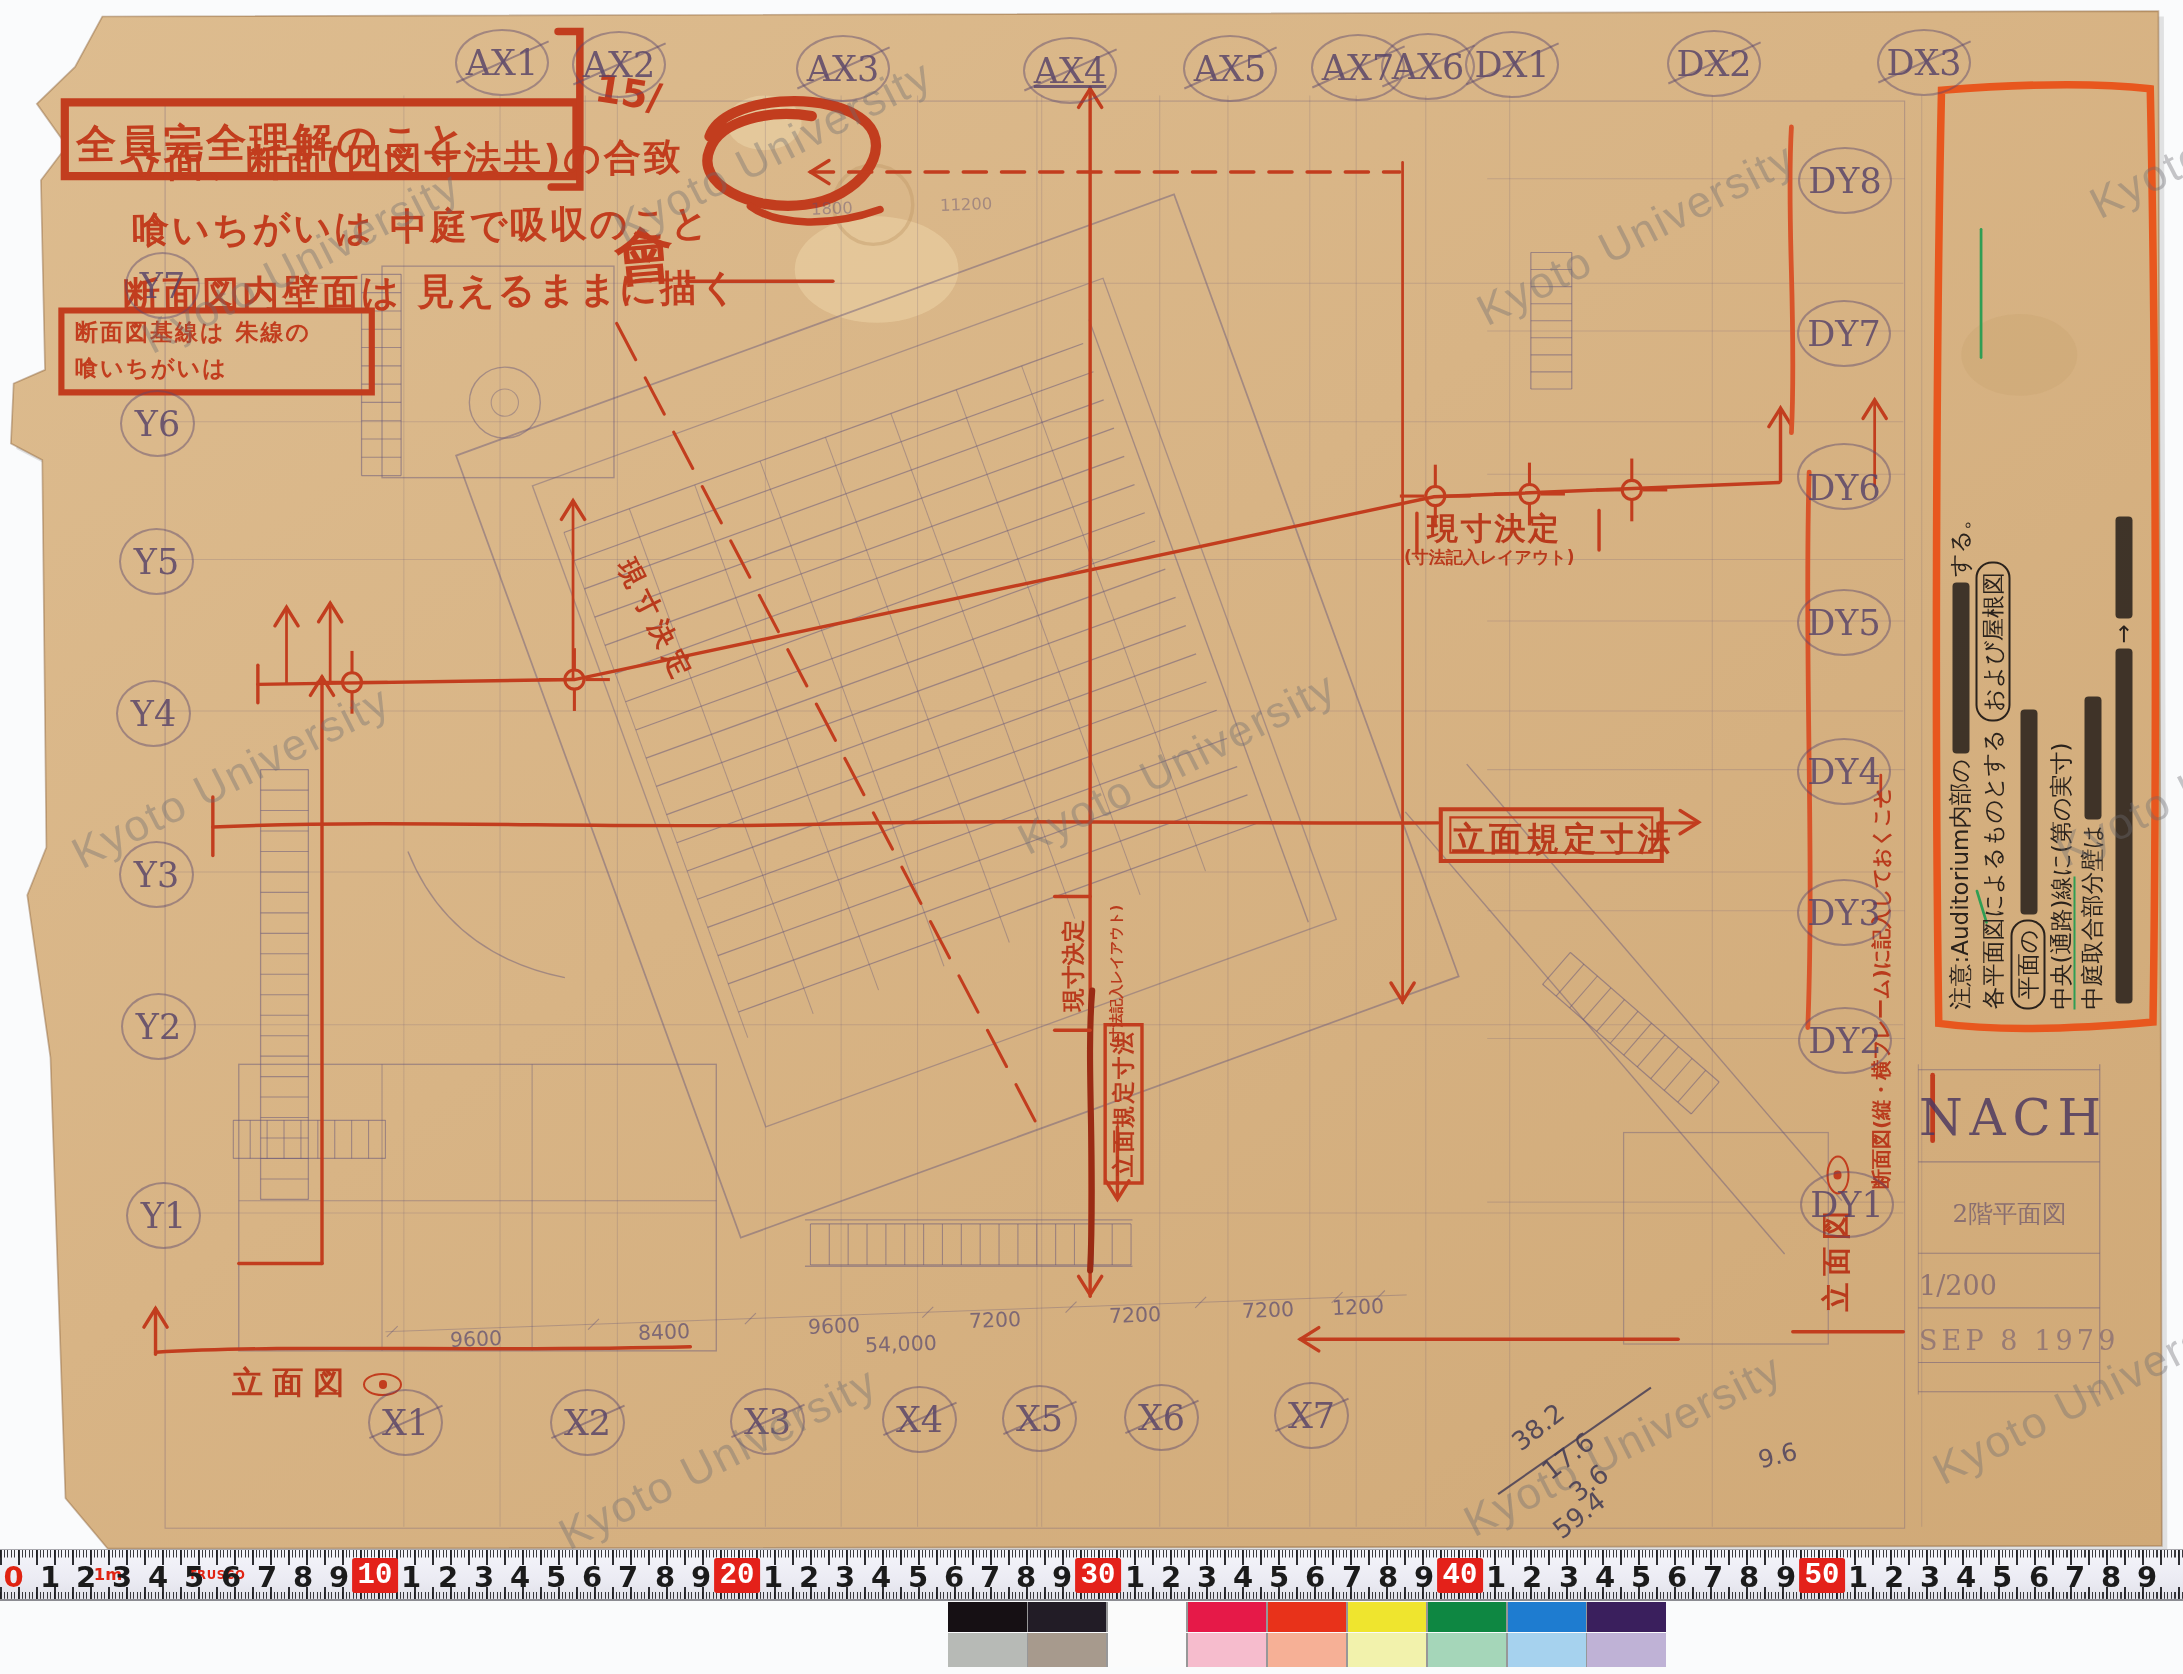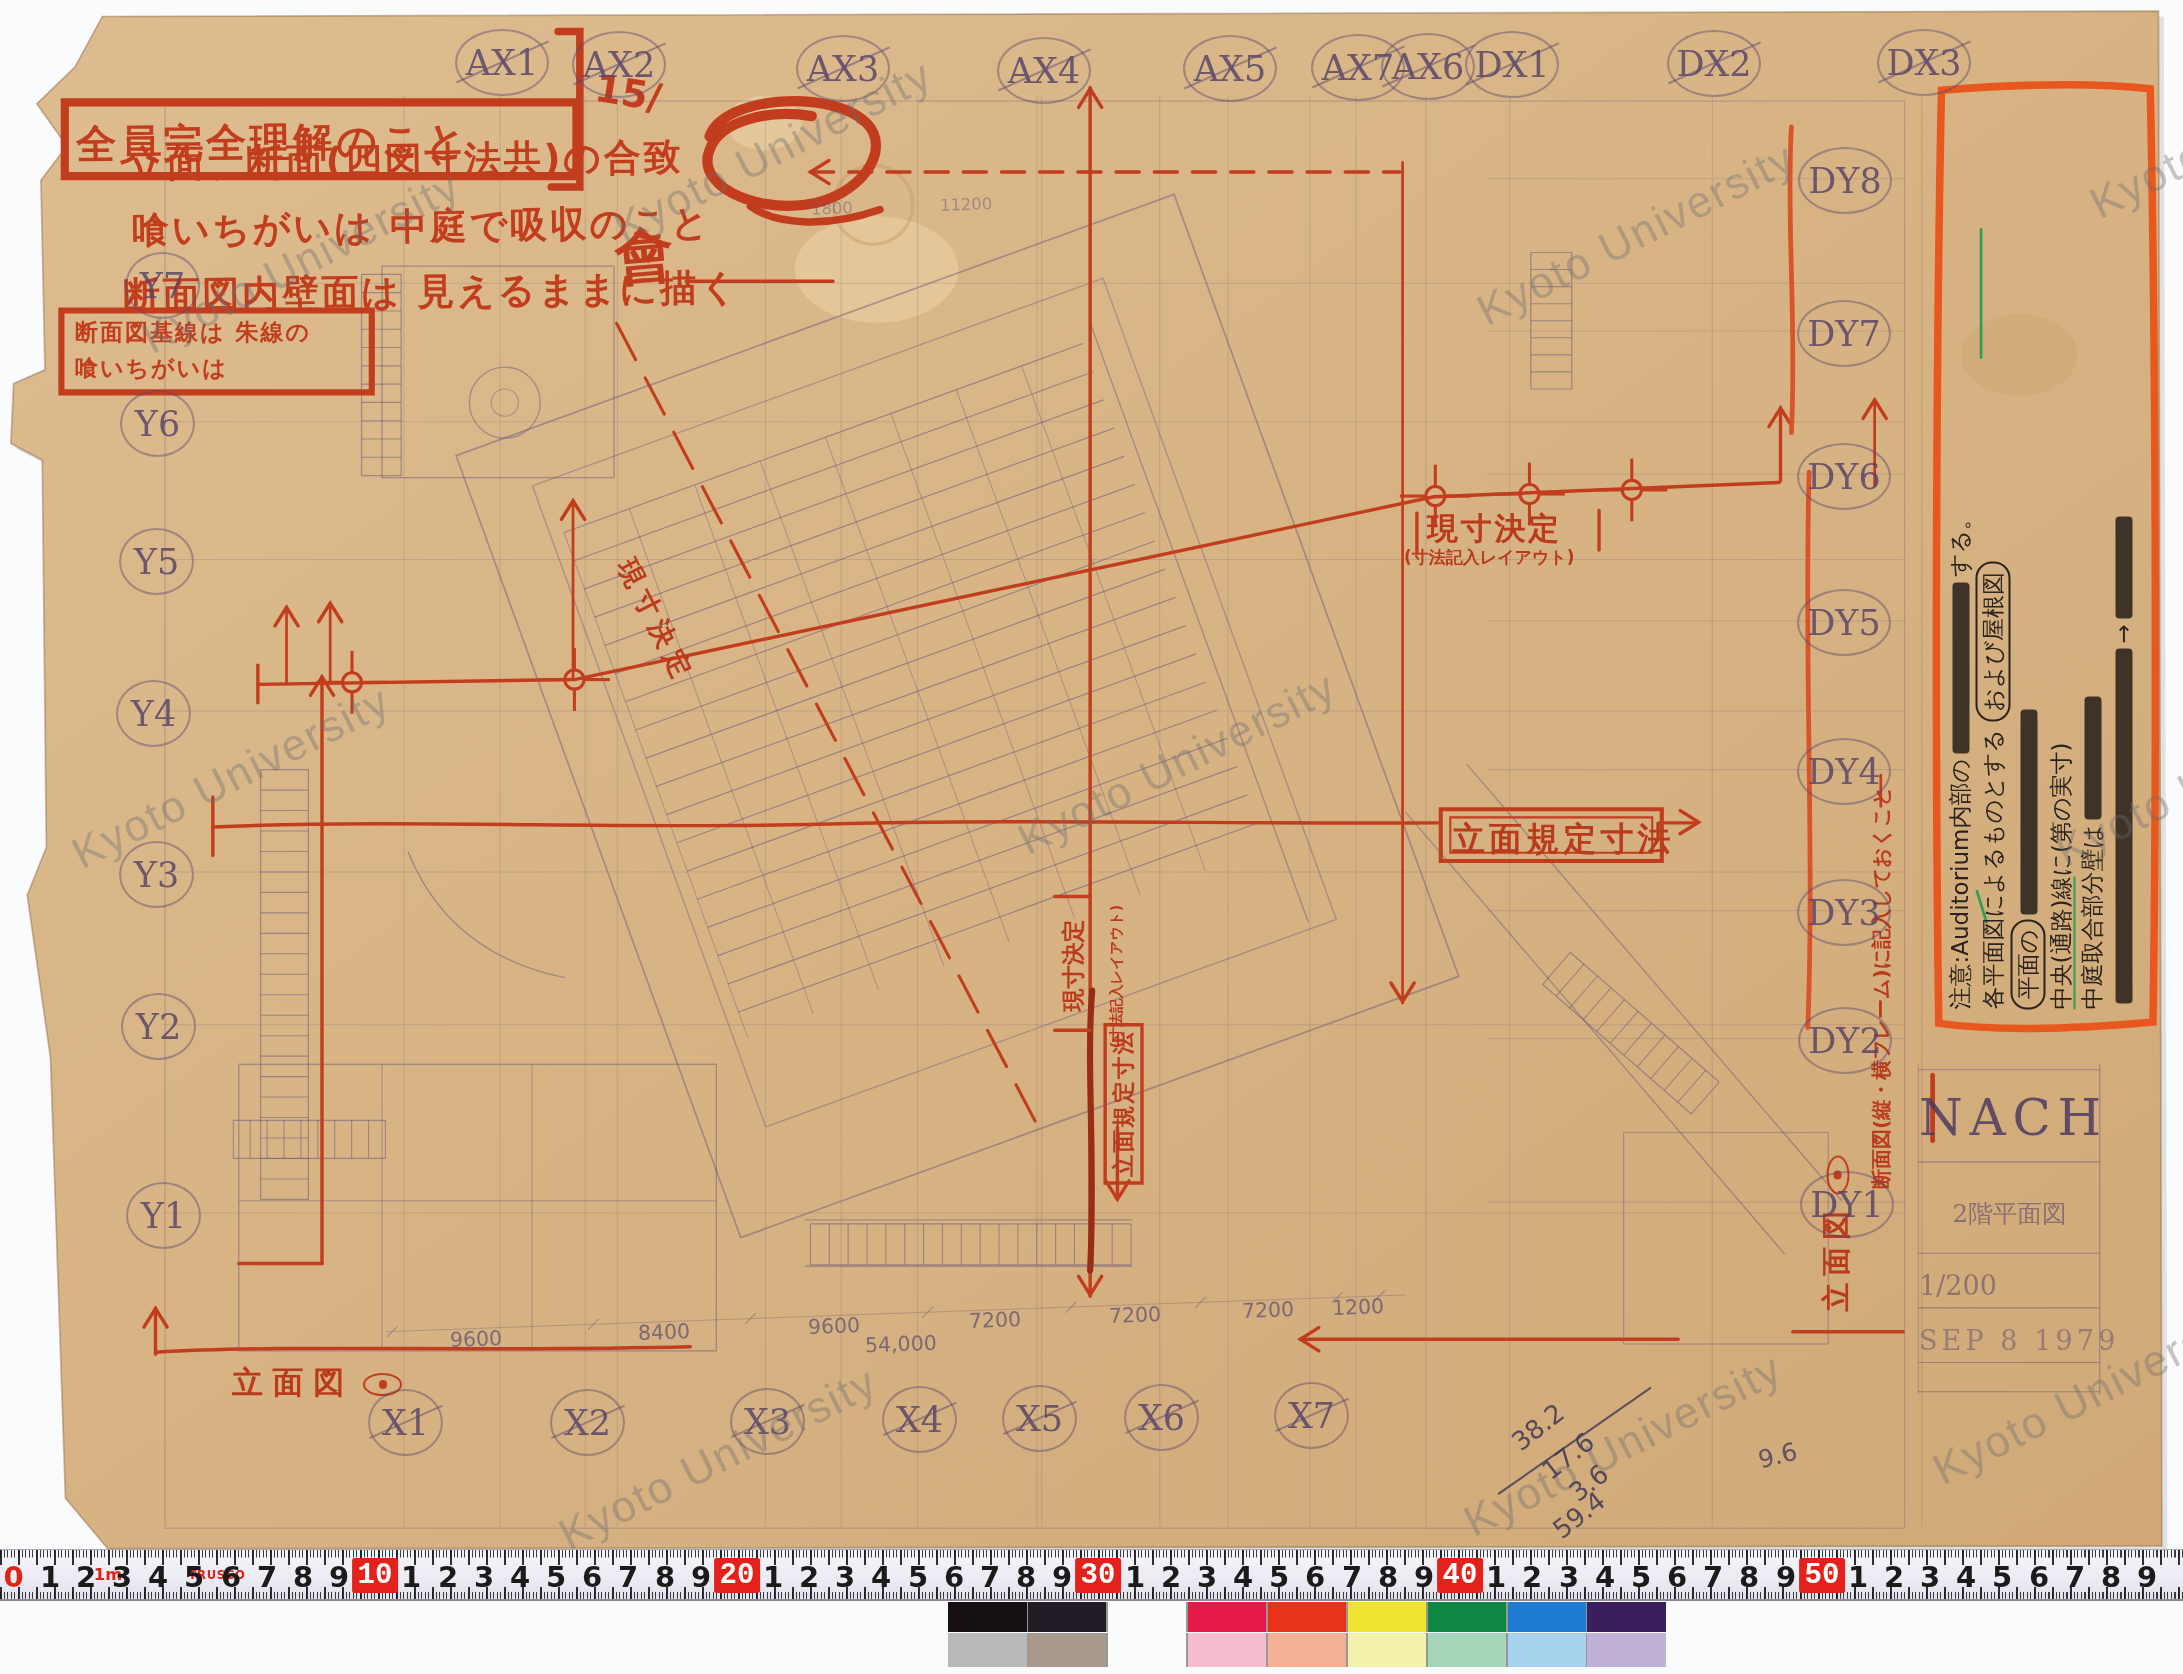--- a/index.html
+++ b/index.html
@@ -498,21 +498,21 @@
       <div class="slash"></div>
     </div>
     <div class="circ" style="left: 572px; top: 31px; width: 90px; height: 63px;">
       <span>AX2</span>
       <div class="slash"></div>
     </div>
     <div class="circ" style="left: 796px; top: 35px; width: 90px; height: 63px;">
       <span>AX3</span>
       <div class="slash"></div>
     </div>
-    <div class="circ" style="left: 997px; top: 37px; width: 90px; height: 63px;">
+    <div class="circ" style="left: 1023px; top: 37px; width: 90px; height: 63px; text-decoration: underline;">
       <span>AX4</span>
       <div class="slash"></div>
     </div>
     <div class="circ" style="left: 1183px; top: 35px; width: 90px; height: 63px;">
       <span>AX5</span>
       <div class="slash"></div>
     </div>
     <div class="circ" style="left: 1381px; top: 33px; width: 90px; height: 63px;">
       <span>AX6</span>
       <div class="slash"></div>
@@ -553,21 +553,21 @@
     </div>
     <div class="circ" style="left: 126px; top: 1182px; width: 71px; height: 63px;">
       <span>Y1</span>
     </div>
     <div class="circ" style="left: 1798px; top: 147px; width: 90px; height: 63px;">
       <span>DY8</span>
     </div>
     <div class="circ" style="left: 1797px; top: 300px; width: 90px; height: 63px;">
       <span>DY7</span>
     </div>
-    <div class="circ" style="left: 1797px; top: 443px; width: 90px; height: 63px;">
+    <div class="circ" style="left: 1797px; top: 443px; width: 90px; height: 63px; align-items: flex-end;">
       <span>DY6</span>
     </div>
     <div class="circ" style="left: 1797px; top: 589px; width: 90px; height: 63px;">
       <span>DY5</span>
     </div>
     <div class="circ" style="left: 1797px; top: 738px; width: 90px; height: 63px;">
       <span>DY4</span>
     </div>
     <div class="circ" style="left: 1797px; top: 879px; width: 90px; height: 63px;">
       <span>DY3</span>

